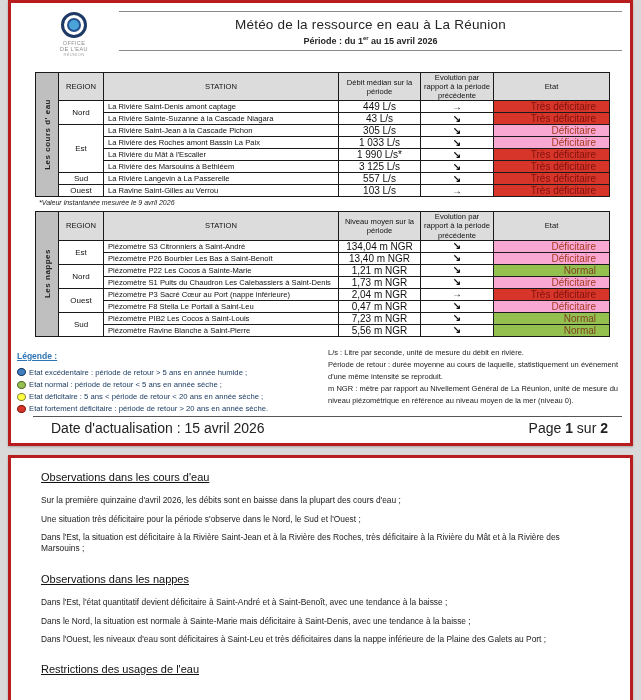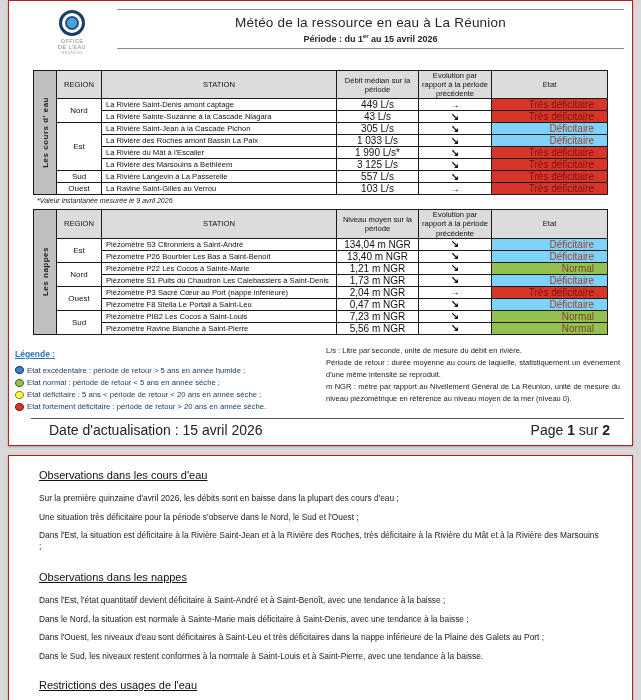--- a/index.html
+++ b/index.html
@@ -6,21 +6,21 @@
   html,body { margin:0; padding:0; }
   body {
     width:641px; height:700px; overflow:hidden;
     background:#d9d9d9;
     font-family:"Liberation Sans", sans-serif;
     color:#1a1a1a;
   }
   .page {
     background:#ffffff;
     width:625px; margin:0 auto;
-    border:1px solid #b91c1c;
+    border:3px solid #b91c1c;
     box-shadow:0 1px 2px rgba(0,0,0,.25);
     position:relative;
   }
   #page1 { height:446px; }
   #page2 { height:250px; margin-top:9px; padding:13px 30px 0 30px; }
 
   
   .hdr { display:flex; align-items:flex-start; padding:6px 8px 0 18px; height:58px; }
   .logo { width:90px; text-align:center; padding-top:3px; flex:none; }
   .logo-ring {
@@ -63,21 +63,21 @@
     writing-mode:vertical-rl; transform:rotate(180deg);
     margin:0 auto; font-weight:bold; font-size:8px; color:#222;
     letter-spacing:.5px; white-space:nowrap;
   }
   .wt .region { text-align:center; }
   .wt .station { text-align:left; padding-left:4px; font-size:7.6px; }
   .wt .val { text-align:center; font-size:10px;margin-top:16px; }
   .wt .trend { text-align:center; font-weight:bold; font-size:10px; line-height:10px; }
   .wt .etat { text-align:right; padding-right:13px; font-size:10px; }
   .etat.red    { background:#d8352a; color:#7d120b; }
-  .etat.yellow { background:#7dd3fc; color:#a83c20; }
+  .etat.yellow { background:#f9a8d4; color:#a83c20; }
   .etat.green  { background:#94c050; color:#7d4423; }
   .footnote { font-size:7px; font-style:italic; color:#222; margin:2px 0 0 28px; }
 
   
   .lower { display:flex; margin-top:8px; }
   .legend { width:305px; padding-left:6px; flex:none; }
   .legend-title {
     color:#2e75b6; font-weight:bold; font-size:8.5px;
     text-decoration:underline; margin-bottom:7px; display:inline-block;
   }
@@ -324,18 +324,17 @@
   <div class="sec-h">Observations dans les cours d'eau</div>
   <p class="sec-p">Sur la première quinzaine d'avril 2026, les débits sont en baisse dans la plupart des cours d'eau ;</p>
   <p class="sec-p">Une situation très déficitaire pour la période s'observe dans le Nord, le Sud et l'Ouest ;</p>
   <p class="sec-p">Dans l'Est, la situation est déficitaire à la Rivière Saint-Jean et à la Rivière des Roches, très déficitaire à la Rivière du Mât et à la Rivière des Marsouins ;</p>
 
   <div class="gap2"></div>
   <div class="sec-h">Observations dans les nappes</div>
   <p class="sec-p">Dans l'Est, l'état quantitatif devient déficitaire à Saint-André et à Saint-Benoît, avec une tendance à la baisse ;</p>
   <p class="sec-p">Dans le Nord, la situation est normale à Sainte-Marie mais déficitaire à Saint-Denis, avec une tendance à la baisse ;</p>
   <p class="sec-p">Dans l'Ouest, les niveaux d'eau sont déficitaires à Saint-Leu et très déficitaires dans la nappe inférieure de la Plaine des Galets au Port ;</p>
-  <p class="sec-p">Dans le Sud, les niveaux restent conformes à la normale à Saint-Louis et à Saint-Pierre, avec une tendance à la baisse.</p>
 
   <div class="gap1"></div>
   <div class="sec-h">Restrictions des usages de l'eau</div>
 
 </div>
 
 </body></html>

